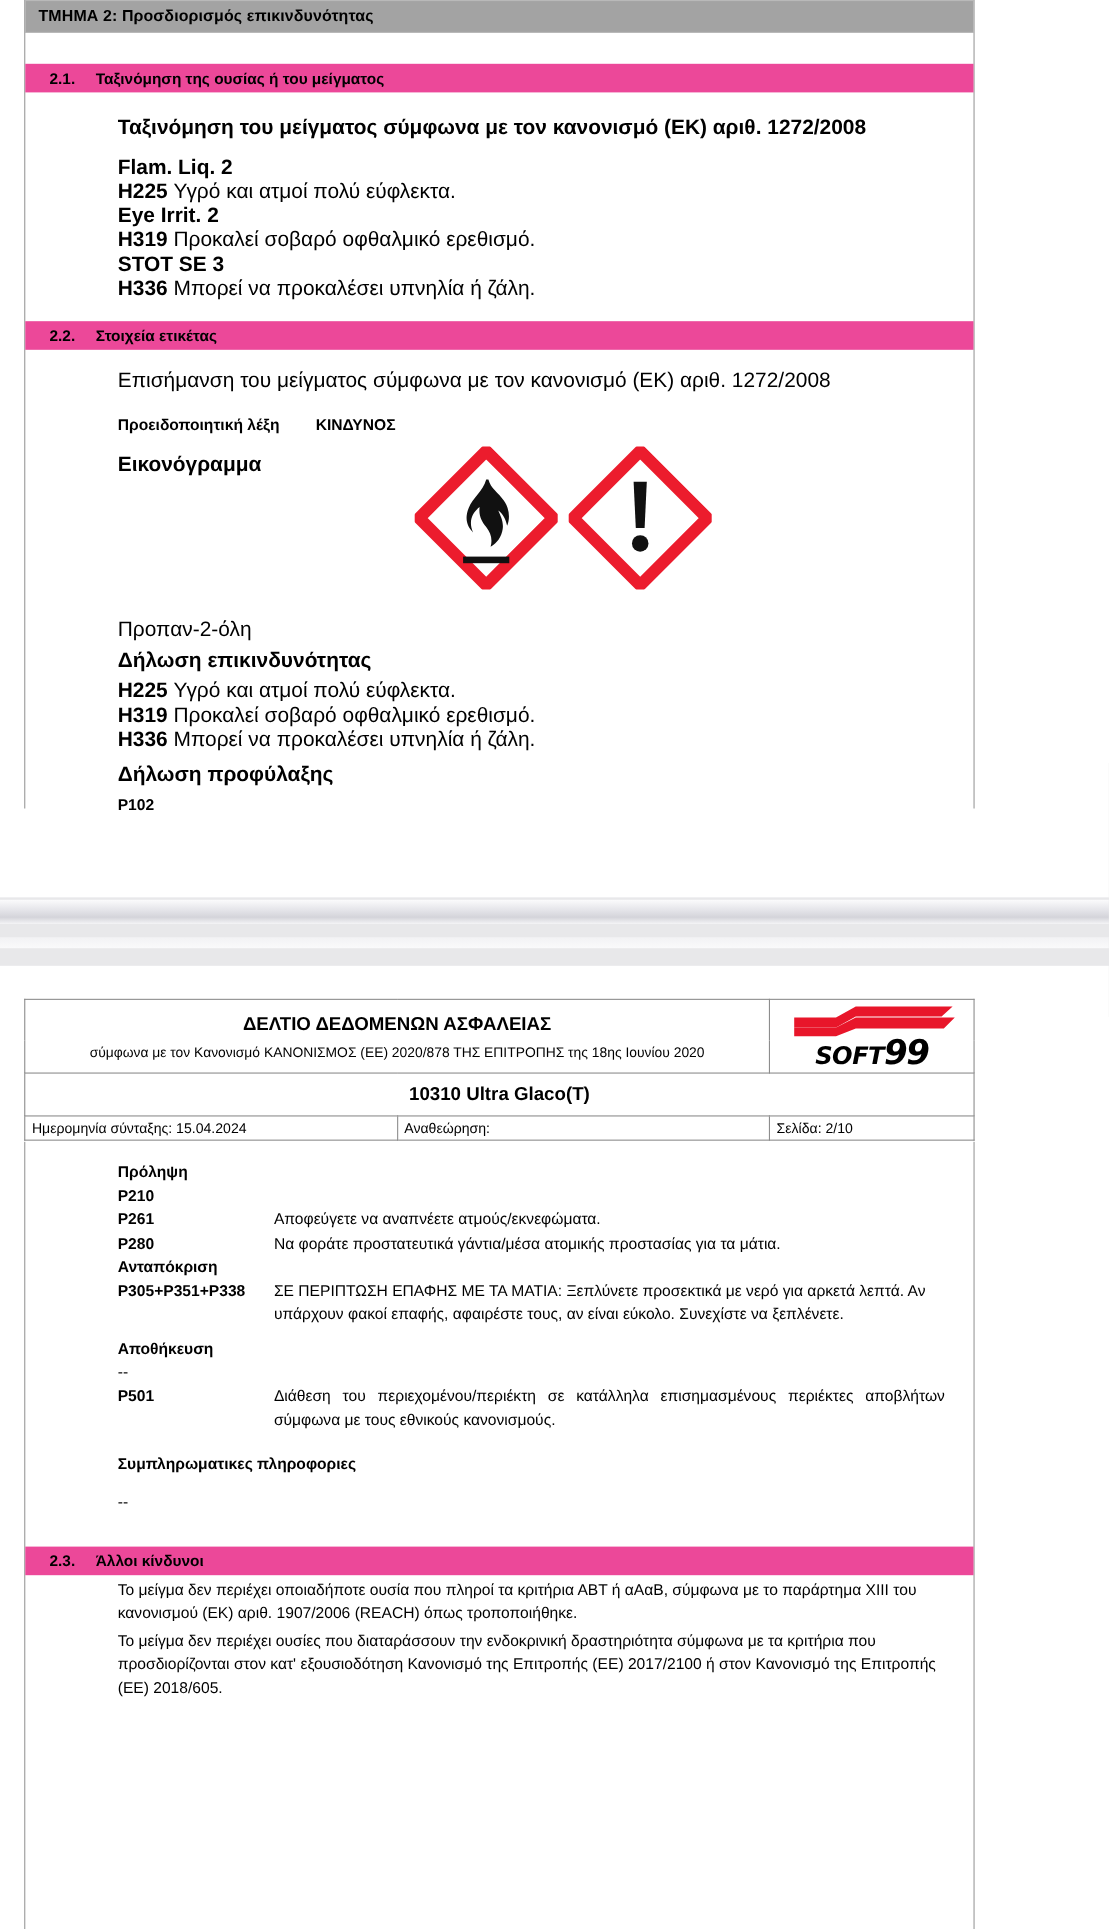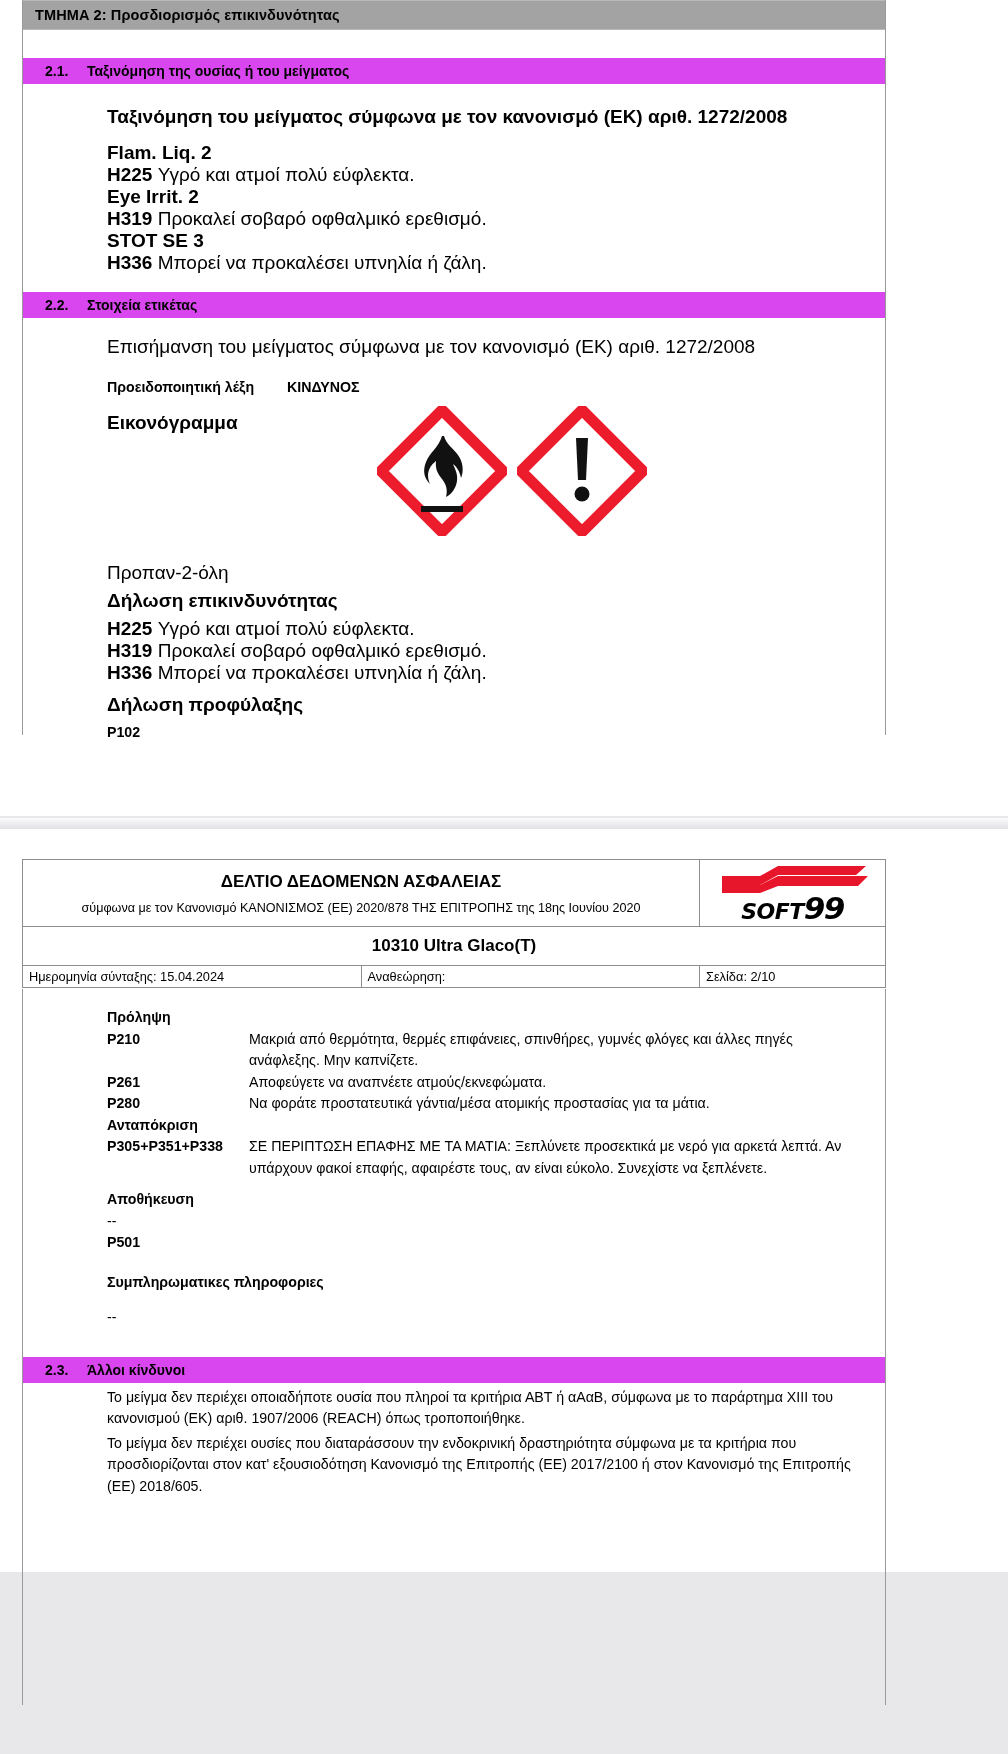--- a/index.html
+++ b/index.html
@@ -16,21 +16,21 @@
 
   
   .sheet {
     position: absolute;
     left: 0;
     width: 1008px;
     background: #ffffff;
   }
   #page-top    { top: 0;    height: 816px; }
   #page-gap    { top: 816px; height: 62px; background: #e8e8ea; }
-  #page-bottom { top: 829px; height: 743px; }
+  #page-bottom { top: 878px; height: 876px; }
 
   
   .seam {
     position: absolute;
     left: 0; width: 1008px; height: 22px;
     background: linear-gradient(to bottom,#fbfbfc 0%,#e3e3e8 45%,#d4d4da 72%,#f4f4f6 100%);
   }
   #seam-a { top: 818px; }
   #seam-b { top: 852px; height: 10px; background: linear-gradient(to bottom,#f2f2f4,#fafafb); }
 
@@ -48,21 +48,21 @@
     background: #a3a3a3;
     border-top: 1px solid #b9b9b9;
     border-bottom: 1px solid #b9b9b9;
     font-weight: bold;
     font-size: 14.5px;
     padding: 6px 0 6px 12px;
     letter-spacing: .1px;
   }
   .sub-bar {
     display: flex;
-    background: #d946ef;
+    background: #ec4899;
     font-weight: bold;
     font-size: 14px;
     padding: 5px 0 5px 0;
   }
   .sub-bar .num { width: 64px; padding-left: 22px; }
   .sub-bar .ttl { flex: 1; }
 
   .block { padding: 0 26px 0 84px; }
   .ln { font-size: 19px; line-height: 22px; }
   .ln b { font-weight: bold; }
@@ -307,21 +307,20 @@
 
   <div class="frame" style="top:160px; height:716px;">
 
     <div class="spacer-18"></div>
 
     <div class="block">
 
       <div class="hd">Πρόληψη</div>
       <div class="prow">
         <span class="code">P210</span>
-        <span class="txt">Μακριά από θερμότητα, θερμές επιφάνειες, σπινθήρες, γυμνές φλόγες και άλλες πηγές ανάφλεξης. Μην καπνίζετε.</span>
       </div>
       <div class="prow">
         <span class="code">P261</span>
         <span class="txt">Αποφεύγετε να αναπνέετε ατμούς/εκνεφώματα.</span>
       </div>
       <div class="prow">
         <span class="code">P280</span>
         <span class="txt">Να φοράτε προστατευτικά γάντια/μέσα ατομικής προστασίας για τα μάτια.</span>
       </div>
 
@@ -331,20 +330,21 @@
         <span class="txt">ΣΕ ΠΕΡΙΠΤΩΣΗ ΕΠΑΦΗΣ ΜΕ ΤΑ ΜΑΤΙΑ: Ξεπλύνετε προσεκτικά με νερό για αρκετά λεπτά. Αν υπάρχουν φακοί επαφής, αφαιρέστε τους, αν είναι εύκολο. Συνεχίστε να ξεπλένετε.</span>
       </div>
 
       <div class="spacer-10"></div>
 
       <div class="hd">Αποθήκευση</div>
       <div class="dash">--</div>
 
       <div class="prow">
         <span class="code">P501</span>
+        <span class="txt just">Διάθεση του περιεχομένου/περιέκτη σε κατάλληλα επισημασμένους περιέκτες αποβλήτων σύμφωνα με τους εθνικούς κανονισμούς.</span>
       </div>
 
       <div class="spacer-18"></div>
 
       <div class="hd">Συμπληρωματικες πληροφοριες</div>
       <div class="spacer-14"></div>
       <div class="dash">--</div>
 
     </div>
 

